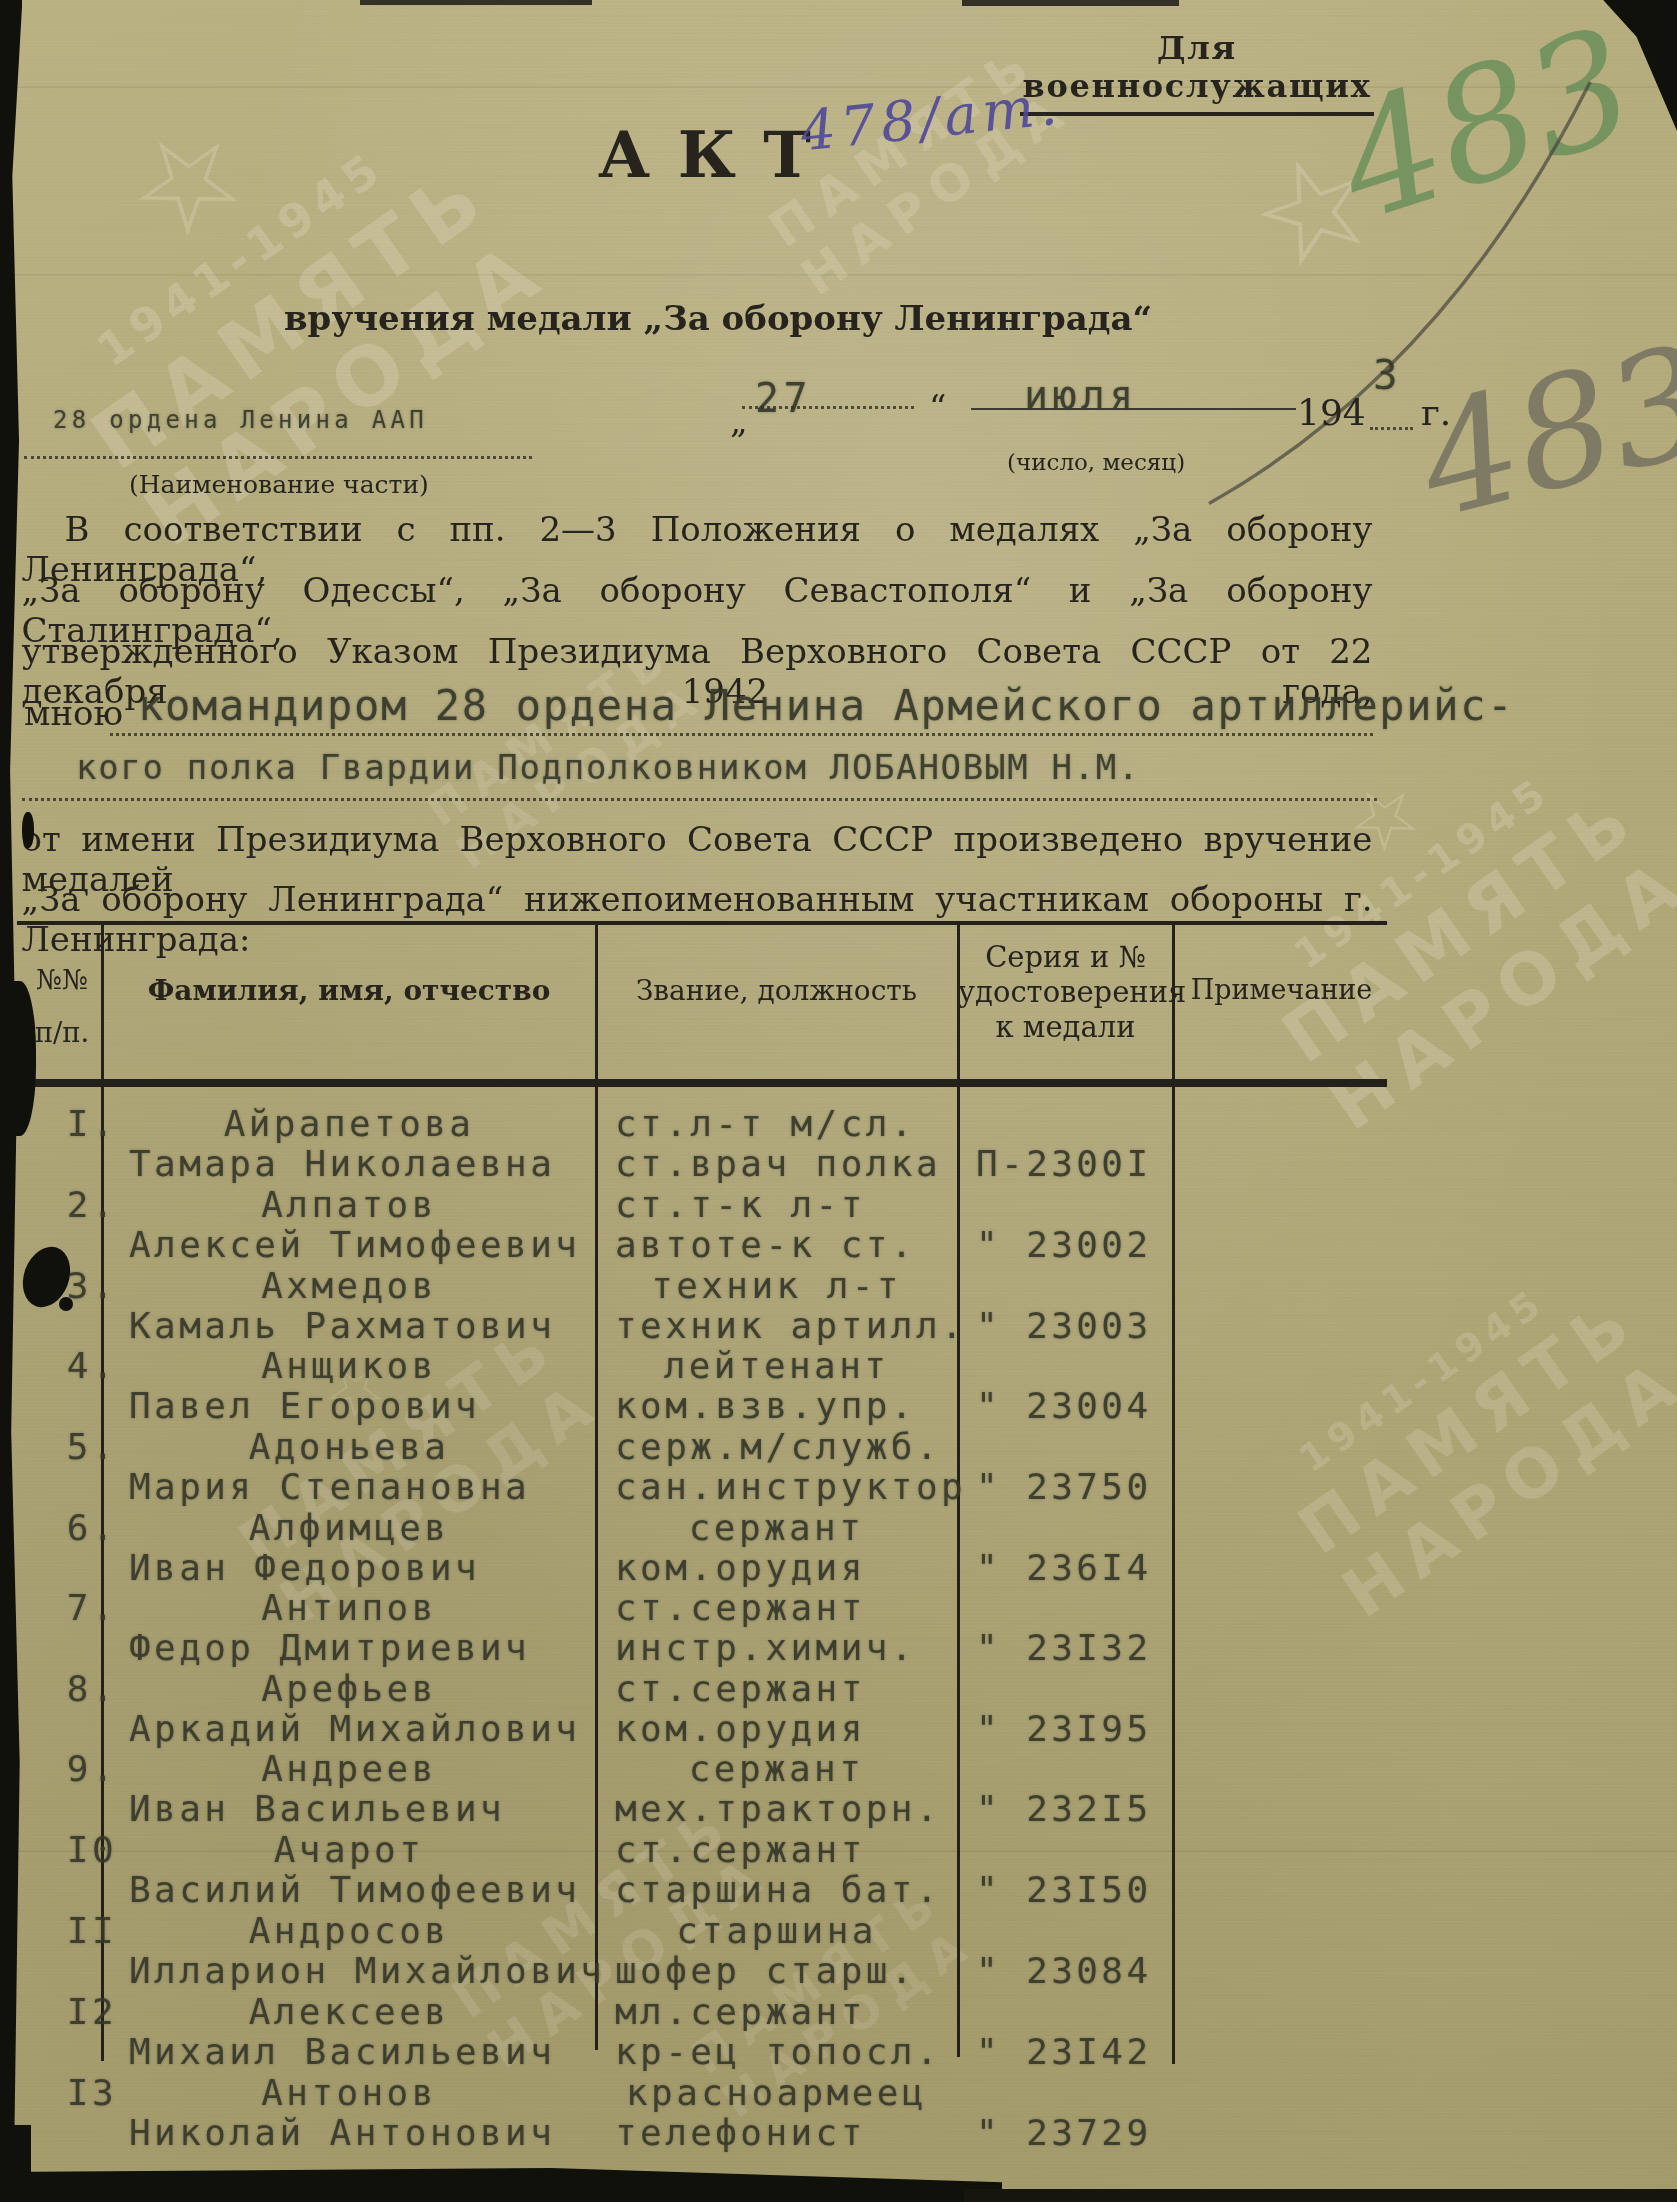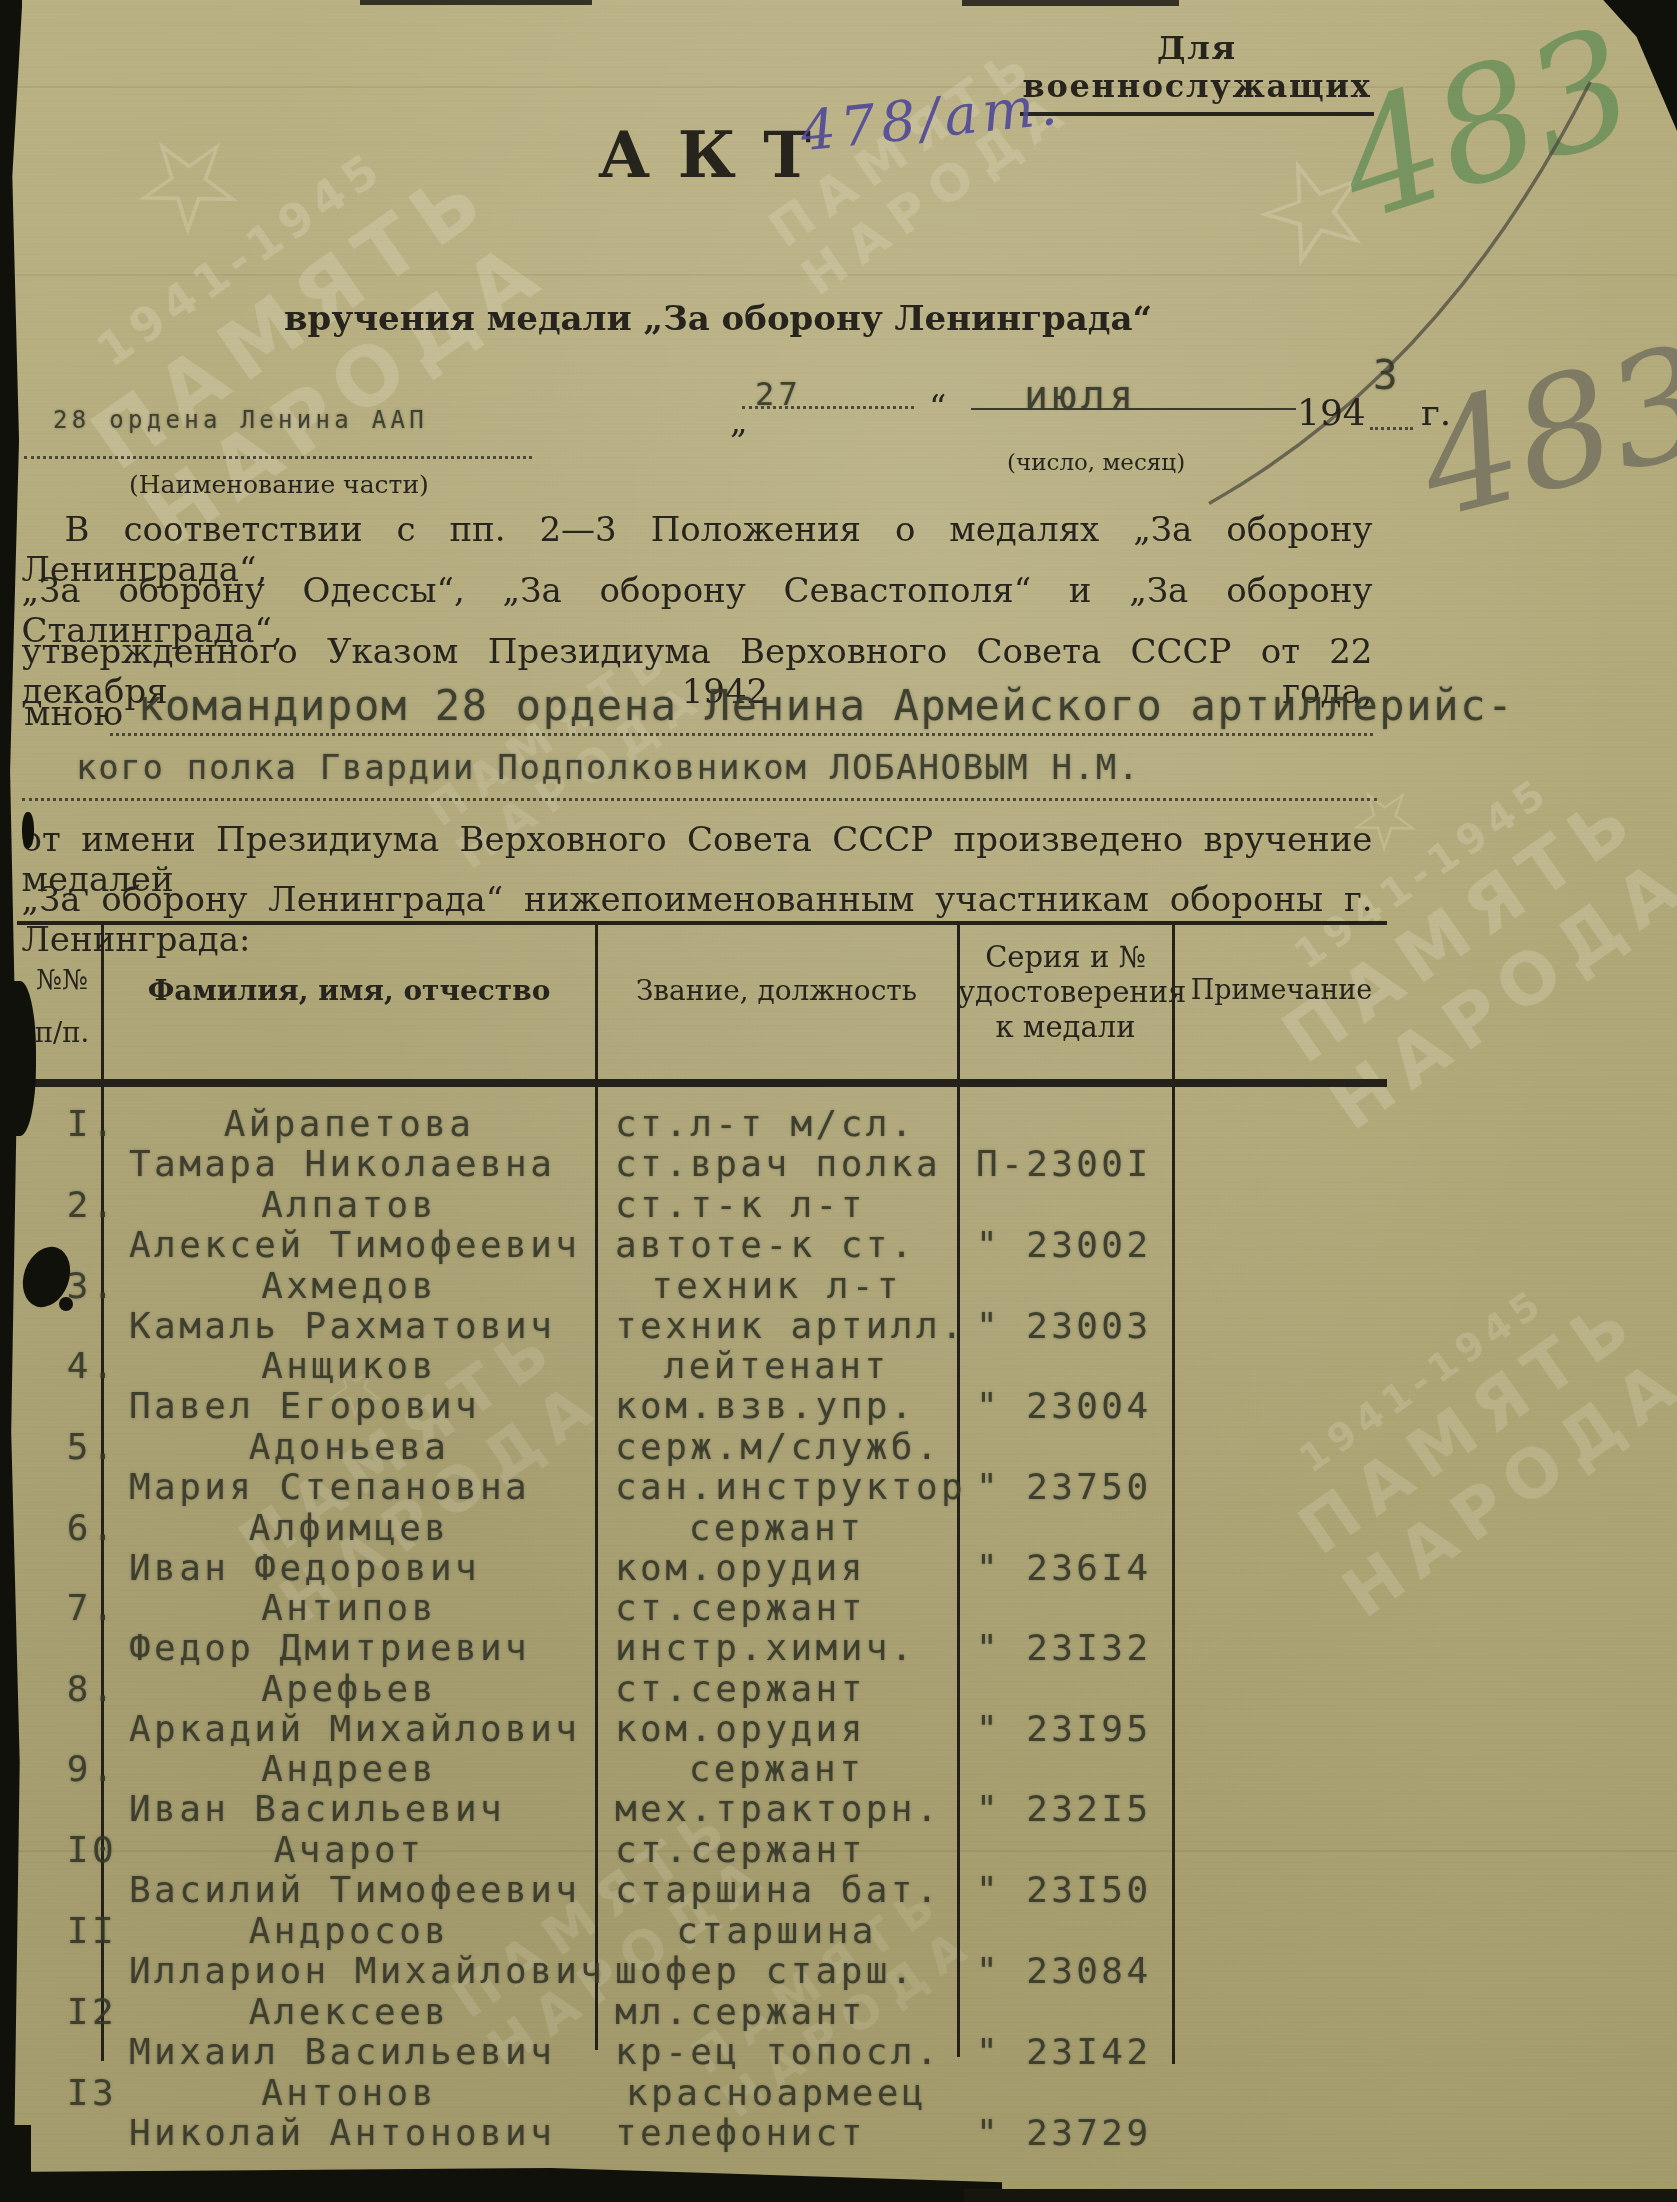--- a/index.html
+++ b/index.html
@@ -107,21 +107,21 @@
 
   <div class="print" style="left:284px;top:298px;font-size:34px;font-weight:bold">вручения медали „За оборону Ленинграда“</div>
 
   <div class="hand" style="left:1338px;top:34px;font-size:155px;color:#5c8a52;opacity:.7;transform:rotate(-18deg);font-family:'DejaVu Serif',serif">483</div>
   <svg style="position:absolute;left:0;top:0" width="1678" height="2203" viewBox="0 0 1950 2560">
     <path d="M1405,585 Q1680,430 1848,95" stroke="#46443a" stroke-width="4" fill="none" opacity="0.7"></path>
   </svg>
   <div class="hand" style="left:1420px;top:344px;font-size:151px;color:#75725f;opacity:.85;transform:rotate(-14deg);font-family:'DejaVu Serif',serif">483</div>
 
   <div class="print" style="left:730px;top:401px;font-size:34px">„</div>
-  <div class="typed" style="left:755px;top:375px;font-size:32px">27</div>
+  <div class="typed" style="left:755px;top:375px;font-size:40px">27</div>
   <div class="dotted" style="left:742px;top:406px;width:172px"></div>
   <div class="print" style="left:929px;top:387px;font-size:34px">“</div>
   <div class="solid-line" style="left:971px;top:408px;width:325px"></div>
   <div class="typed" style="left:1024px;top:372px;font-size:40px">июля</div>
   <div class="print" style="left:1007px;top:449px;font-size:23px">(число, месяц)</div>
   <div class="print" style="left:1297px;top:392px;font-size:36px">194</div>
   <div class="dotted" style="left:1370px;top:427px;width:43px"></div>
   <div class="typed" style="left:1373px;top:351px;font-size:41px">3</div>
   <div class="print" style="left:1421px;top:392px;font-size:36px">г.</div>
 

